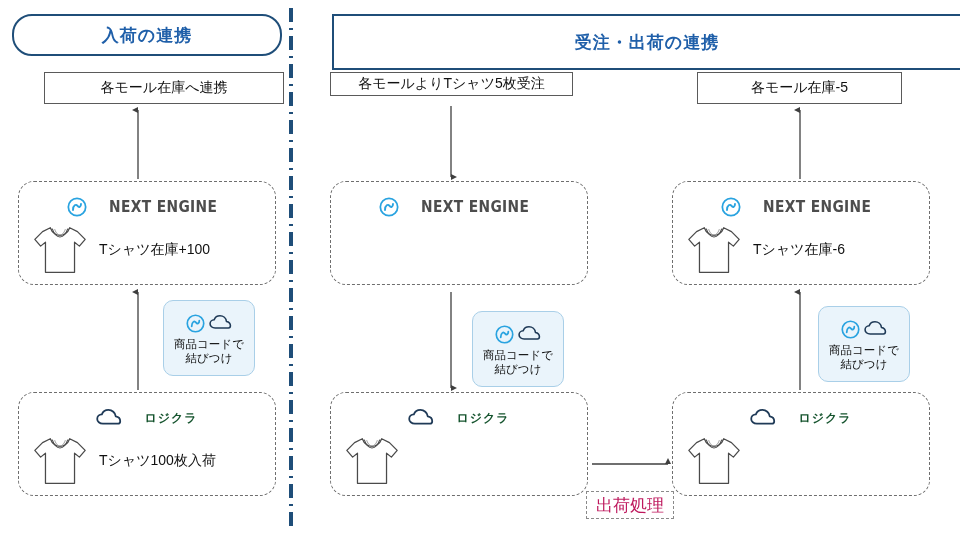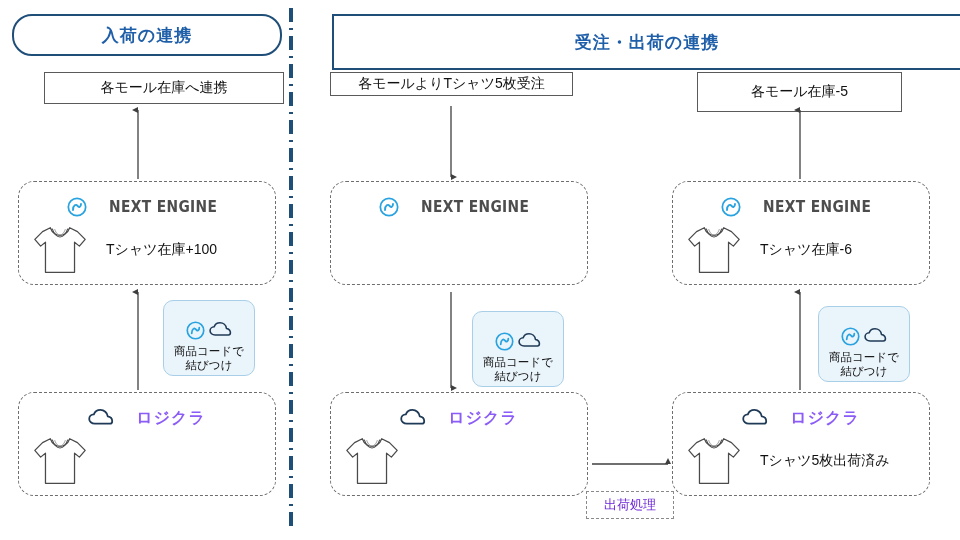--- a/index.html
+++ b/index.html
@@ -69,21 +69,21 @@
     height: 26px;
   }
   .sys-body {
     position: absolute;
     left: 10px;
     right: 8px;
     top: 40px;
     bottom: 6px;
     display: flex;
     align-items: center;
-    gap: 15px;
+    gap: 8px;
   }
   .sys-label {
     font-size: 14px;
     color: #111111;
     white-space: nowrap;
   }
 
   
   .ne-word {
     font-family: "DejaVu Sans", sans-serif;
@@ -91,37 +91,37 @@
     font-size: 15px;
     letter-spacing: 0.4px;
     color: #4d4d4d;
     transform: scaleX(0.92);
     transform-origin: left center;
   }
   
   .lk-word {
     font-family: "DejaVu Sans", sans-serif;
     font-weight: bold;
-    font-size: 16px;
+    font-size: 12px;
     letter-spacing: 1px;
-    color: #8b5cf6;
+    color: #14532d;
   }
 
   
   .link-box {
     position: absolute;
     box-sizing: border-box;
     border: 1px solid #a9cfe8;
     border-radius: 10px;
     background: #eaf4fb;
     display: flex;
     flex-direction: column;
     align-items: center;
     justify-content: flex-start;
-    padding-top: 17px;
+    padding-top: 10px;
   }
   .link-icons {
     display: flex;
     align-items: center;
     gap: 4px;
     height: 24px;
   }
   .link-text {
     font-size: 11.5px;
     line-height: 1.25;
@@ -133,22 +133,22 @@
 
   
   .caption-box {
     position: absolute;
     box-sizing: border-box;
     border: 1px dashed #8a8a8a;
     background: #ffffff;
     display: flex;
     align-items: center;
     justify-content: center;
-    font-size: 13px;
-    color: #6d28d9;
+    font-size: 17px;
+    color: #be185d;
     white-space: nowrap;
     text-align: center;
   }
 
   
   .divider {
     position: absolute;
   }
 
   
@@ -178,21 +178,21 @@
   </div>
 
   <div class="plain-box" style="left:44px; top:72px; width:240px; height:32px;">
     <span>各モール在庫へ連携</span>
   </div>
 
   <div class="plain-box" style="left:330px; top:72px; width:243px; height:24px;">
     <span>各モールよりTシャツ5枚受注</span>
   </div>
 
-  <div class="plain-box" style="left:697px; top:72px; width:205px; height:40px;">
+  <div class="plain-box" style="left:697px; top:72px; width:205px; height:32px;">
     <span>各モール在庫-5</span>
   </div>
 
   <div class="divider" style="left:288px; top:8px; width:6px; height:524px;">
     <svg width="6" height="524" viewBox="0 0 6 524">
       <line x1="3" y1="0" x2="3" y2="524" stroke="#1f4e79" stroke-width="4" stroke-dasharray="14 6 2 6" stroke-linecap="butt"></line>
     </svg>
   </div>
 
   <div class="sys-card" style="left:18px; top:181px; width:258px; height:104px;">
@@ -252,20 +252,21 @@
       </svg>
       <span class="lk-word">ロジクラ</span>
     </div>
     <div class="sys-body">
       <svg class="shirt" width="62" height="62" viewBox="0 0 64 64">
         <path d="M22 9 L14 13 L6 21 L12 28 L17 24 L17 55 L47 55 L47 24 L52 28 L58 21 L50 13 L42 9
                  C40 15 35 17 32 17 C29 17 24 15 22 9 Z" fill="#ffffff" stroke="#4a4a4a" stroke-width="1.3" stroke-linejoin="round"></path>
         <path d="M24 10 C26 16 29 18.5 32 18.5 C35 18.5 38 16 40 10" fill="none" stroke="#4a4a4a" stroke-width="1.1"></path>
         <path d="M26.5 10.5 C28 15 30 16.5 32 16.5 C34 16.5 36 15 37.5 10.5" fill="none" stroke="#8a8a8a" stroke-width="0.9"></path>
       </svg>
+      <span class="sys-label">Tシャツ100枚入荷</span>
     </div>
   </div>
 
   <div class="sys-card" style="left:330px; top:392px; width:258px; height:104px;">
     <div class="sys-logo">
       <svg width="26" height="20" viewBox="0 0 32 24">
         <path d="M8.5 19 C4.4 19 1.5 16.2 1.5 13.1 C1.5 10.1 4 7.6 7.2 7.5
                  C8.4 4.2 11.5 2 15.3 2 C19.9 2 23.7 5.4 24.3 9.9
                  C27.4 10.4 29.8 12.9 29.8 15.9 C29.8 17.6 28.9 19 27 19 Z" fill="none" stroke="#1f3a57" stroke-width="2.2" stroke-linejoin="round"></path>
       </svg>
@@ -290,21 +291,20 @@
       </svg>
       <span class="lk-word">ロジクラ</span>
     </div>
     <div class="sys-body">
       <svg class="shirt" width="62" height="62" viewBox="0 0 64 64">
         <path d="M22 9 L14 13 L6 21 L12 28 L17 24 L17 55 L47 55 L47 24 L52 28 L58 21 L50 13 L42 9
                  C40 15 35 17 32 17 C29 17 24 15 22 9 Z" fill="#ffffff" stroke="#4a4a4a" stroke-width="1.3" stroke-linejoin="round"></path>
         <path d="M24 10 C26 16 29 18.5 32 18.5 C35 18.5 38 16 40 10" fill="none" stroke="#4a4a4a" stroke-width="1.1"></path>
         <path d="M26.5 10.5 C28 15 30 16.5 32 16.5 C34 16.5 36 15 37.5 10.5" fill="none" stroke="#8a8a8a" stroke-width="0.9"></path>
       </svg>
-      <span class="sys-label">Tシャツ5枚出荷済み</span>
     </div>
   </div>
 
   <div class="link-box" style="left:163px; top:300px; width:92px; height:76px;">
     <div class="link-icons">
       <svg width="19" height="19" viewBox="0 0 24 24">
         <circle cx="12" cy="12" r="10.4" fill="none" stroke="#29a3e0" stroke-width="2.1"></circle>
         <path d="M7.2 15.6 C7.2 9.6 11 8.2 12.6 10.6 C14.2 13 16.8 12.2 16.8 8.4" fill="none" stroke="#29a3e0" stroke-width="2.3" stroke-linecap="round"></path>
       </svg>
       <svg width="23" height="18" viewBox="0 0 32 24">

